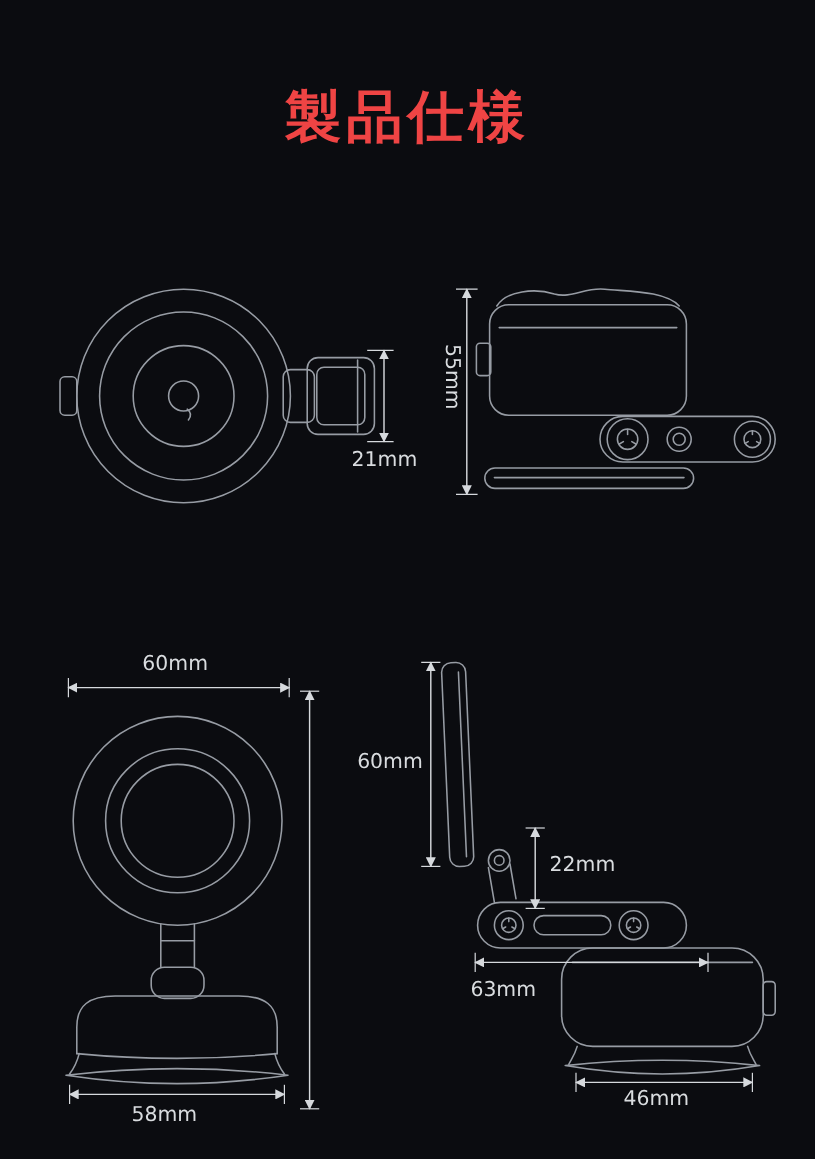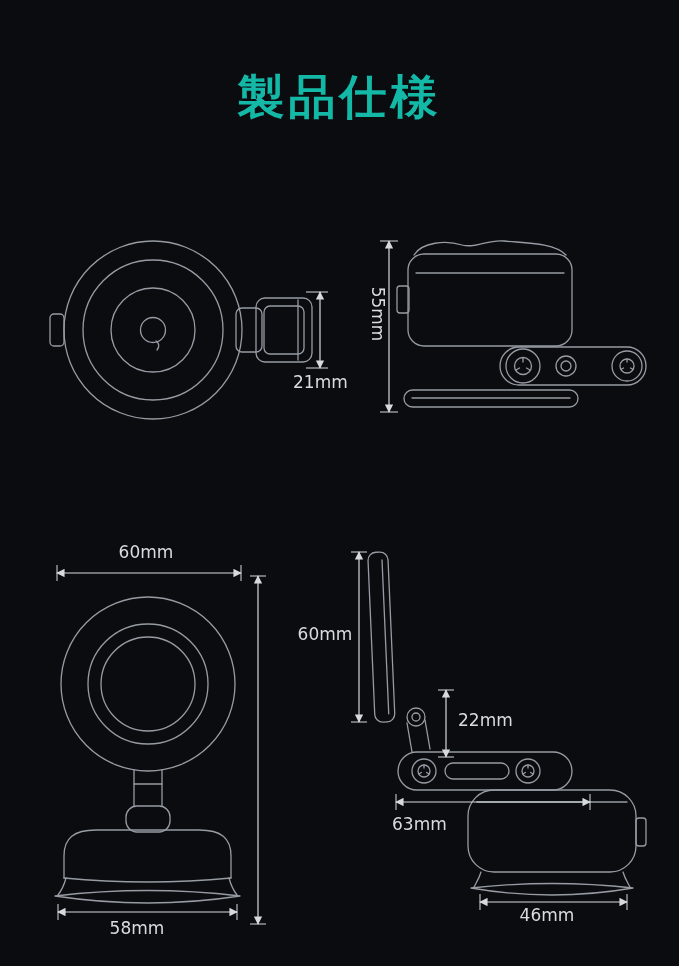--- a/index.html
+++ b/index.html
@@ -3,21 +3,21 @@
 <meta charset="utf-8">
 <style>
   html,body { margin:0; padding:0; background:#0b0c10; }
   .canvas {
     position:relative; width:679px; height:966px;
     background:#0b0c10; overflow:hidden;
     font-family:"DejaVu Sans", sans-serif;
   }
   .page-title {
     position:absolute; top:66px; left:0; width:679px;
-    text-align:center; color:#14b8a6;
+    text-align:center; color:#ef4444;
     font-size:47px; font-weight:900; letter-spacing:4px;
     font-family:"DejaVu Sans", sans-serif;
   }
   .view { position:absolute; }
   .outline { fill:none; stroke:#979ca4; stroke-width:1.3; stroke-linecap:round; stroke-linejoin:round; }
   .dim    { fill:none; stroke:#d6d9dd; stroke-width:1.2; }
   .tick   { stroke:#d6d9dd; stroke-width:1; }
   .dim-text { font-family:"DejaVu Sans", sans-serif; font-size:17px; fill:#d9dcdf; }
 </style>
 </head>

